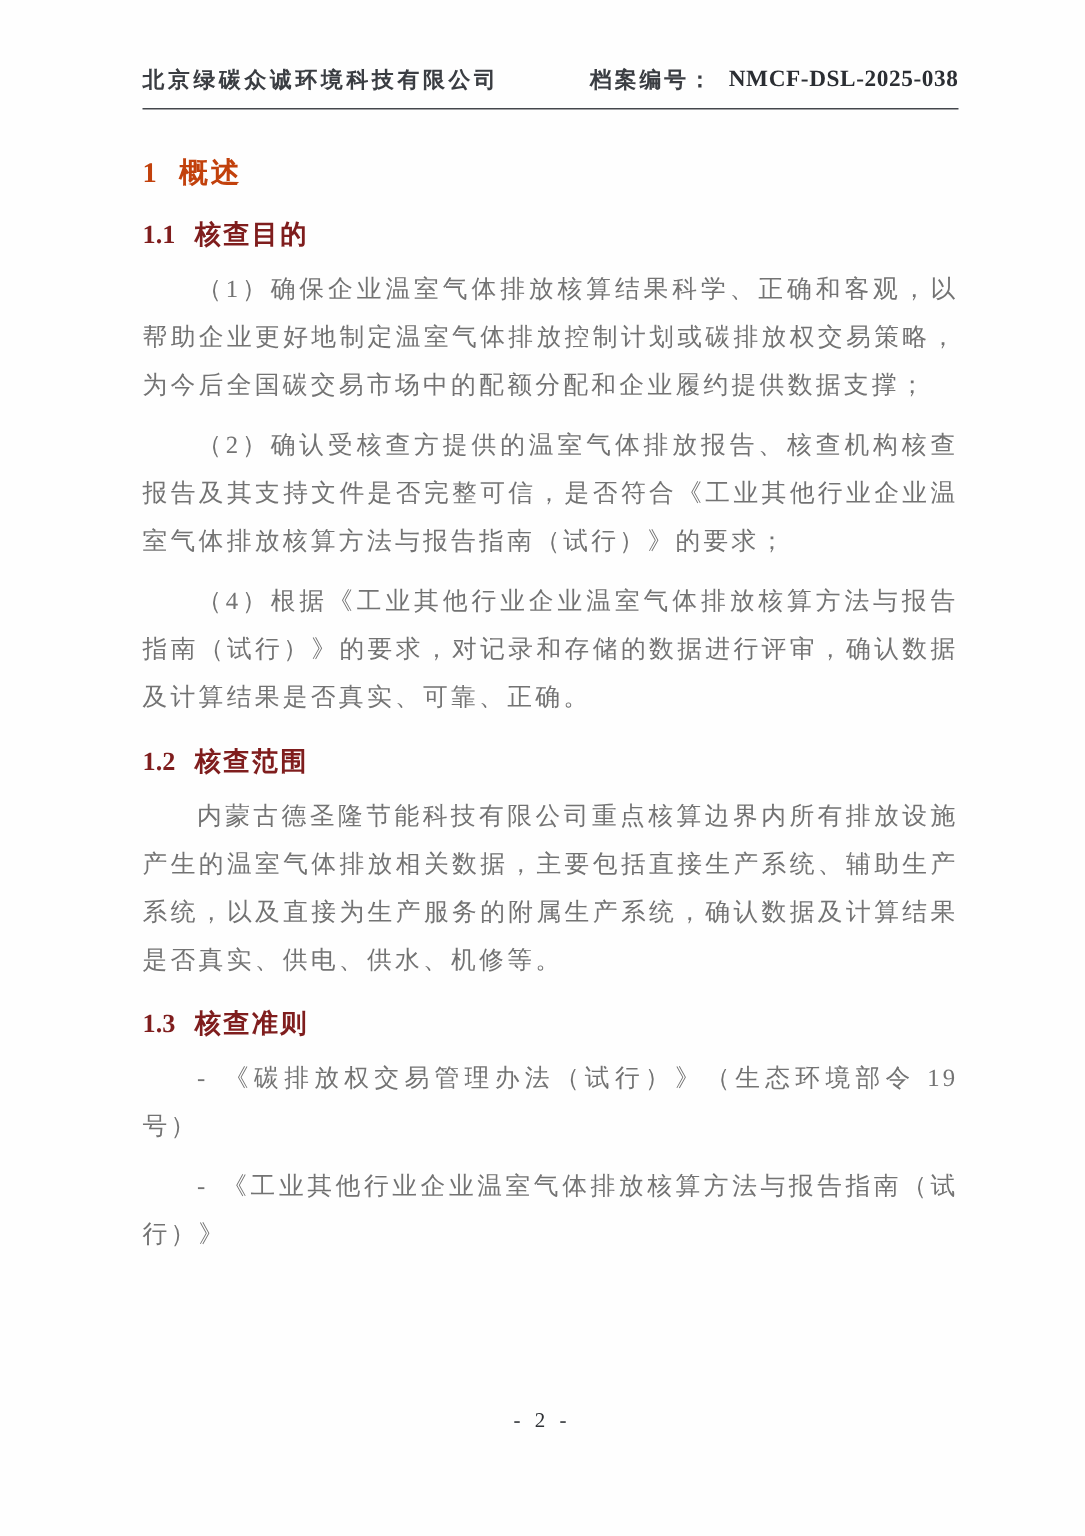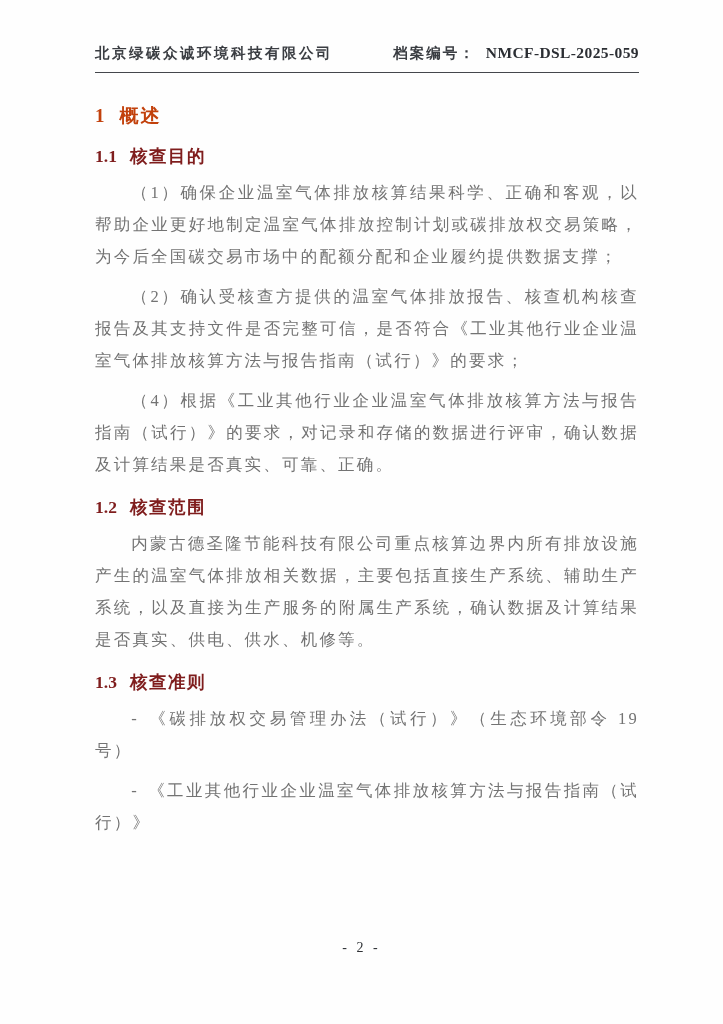--- a/index.html
+++ b/index.html
@@ -104,21 +104,21 @@
 </style>
 </head>
 <body>
 
 <div class="page">
 
   <div class="hdr">
     <span class="hdr-company">北京绿碳众诚环境科技有限公司</span>
     <span class="hdr-file">
       <span class="hdr-file-label">档案编号：</span>
-      <span class="hdr-file-value">NMCF-DSL-2025-059</span>
+      <span class="hdr-file-value">NMCF-DSL-2025-038</span>
     </span>
   </div>
 
   <div class="doc">
 
     <div class="h1">
       <span class="num">1</span><span>概述</span>
     </div>
 
     <div class="h2">

